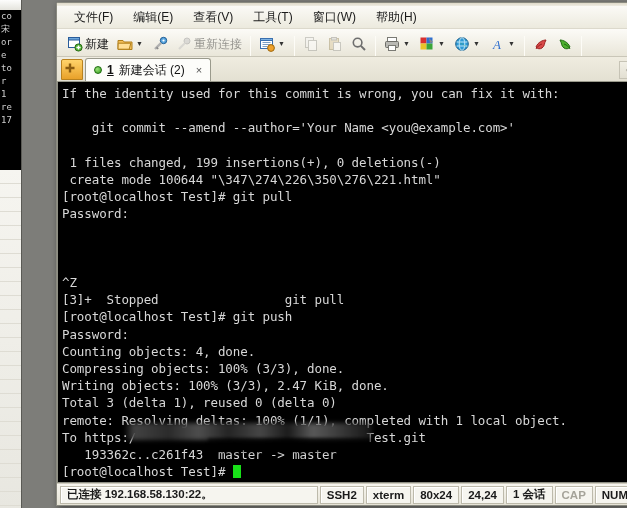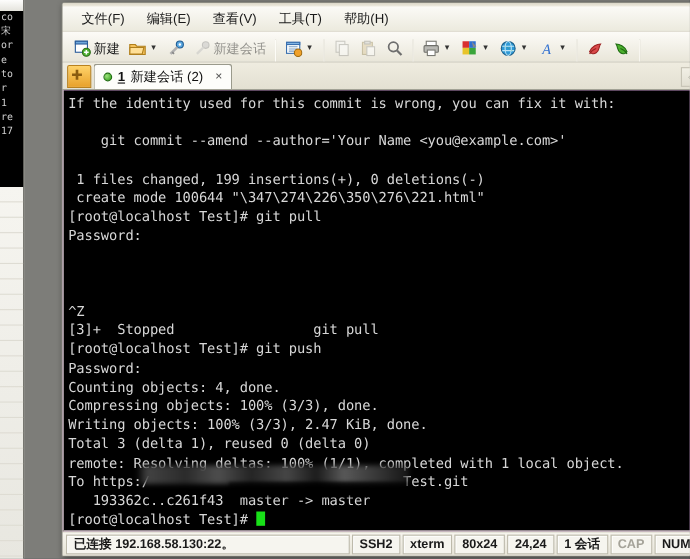--- a/index.html
+++ b/index.html
@@ -299,20 +299,21 @@
   </div>
 
   <div class="window">
     <div class="window-topstrip"></div>
 
     <div class="menubar">
       <div class="menu-item">文件(F)</div>
       <div class="menu-item">编辑(E)</div>
       <div class="menu-item">查看(V)</div>
       <div class="menu-item">工具(T)</div>
+      <div class="menu-item">窗口(W)</div>
       <div class="menu-item">帮助(H)</div>
     </div>
 
     <div class="toolbar">
 
       <div class="tb-btn">
         <span class="ico">
           <svg width="16" height="16" viewBox="0 0 16 16">
             <rect x="1.5" y="1.5" width="11" height="10" fill="#ffffff" stroke="#2a5c9a"></rect>
             <rect x="1.5" y="1.5" width="11" height="2.5" fill="#6fa8dc" stroke="#2a5c9a"></rect>
@@ -344,21 +345,21 @@
         </span>
       </div>
 
       <div class="tb-btn disabled">
         <span class="ico">
           <svg width="16" height="16" viewBox="0 0 16 16">
             <circle cx="11" cy="5" r="3" fill="#bdbdbd" stroke="#8c8c8c"></circle>
             <path d="M9 7 3 13" stroke="#bdbdbd" stroke-width="2.2"></path>
           </svg>
         </span>
-        <span class="tb-label">新建会话</span>
+        <span class="tb-label">重新连接</span>
       </div>
 
       <div class="tb-sep"></div>
 
       <div class="tb-btn">
         <span class="ico">
           <svg width="16" height="16" viewBox="0 0 16 16">
             <rect x="1.5" y="2.5" width="12" height="10" fill="#ffffff" stroke="#3a6fae"></rect>
             <rect x="1.5" y="2.5" width="12" height="2" fill="#7fb3e3" stroke="#3a6fae"></rect>
             <path d="M3.5 6.5h8M3.5 8.5h8M3.5 10.5h5" stroke="#7b9ec4"></path>

